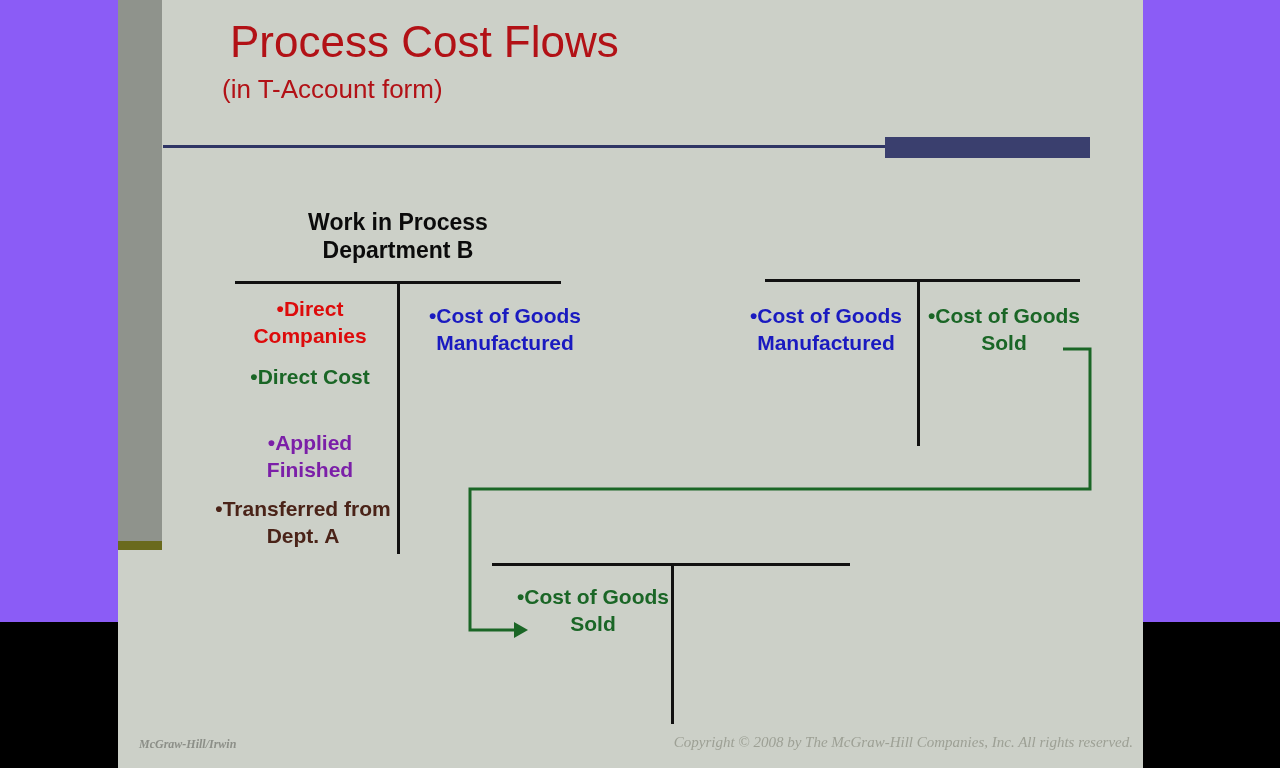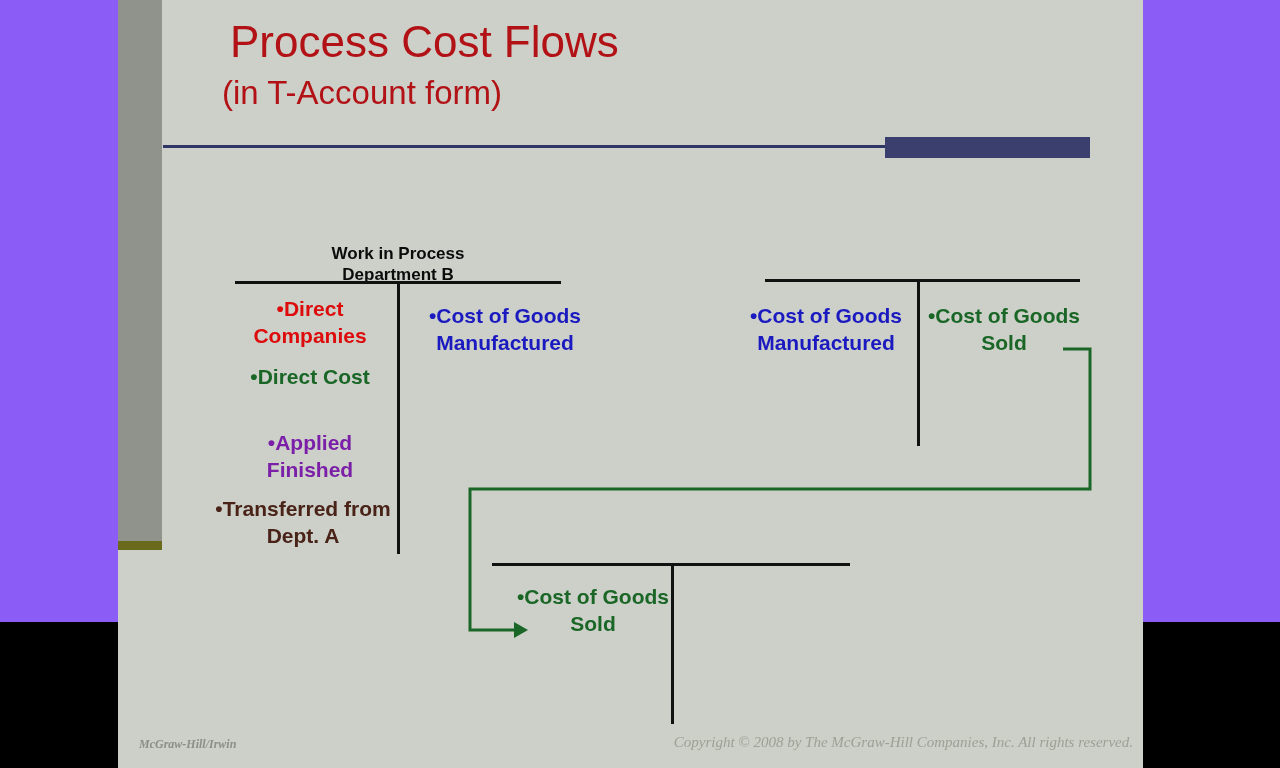--- a/index.html
+++ b/index.html
@@ -57,21 +57,21 @@
   .title-main {
     color: #b21116;
     font-size: 44px;
     font-weight: 400;
     line-height: 1.0;
     letter-spacing: 0px;
     white-space: nowrap;
   }
   .title-sub {
     color: #b21116;
-    font-size: 33px;
+    font-size: 26px;
     font-weight: 400;
     line-height: 1.0;
     margin-top: 12px;
     margin-left: -8px;
     white-space: nowrap;
   }
   
   .title-rule {
     position: absolute;
     left: 45px;
@@ -85,26 +85,25 @@
     left: 767px;
     top: 137px;
     width: 205px;
     height: 21px;
     background: #3a3f6e;
   }
   
   .t-title {
     position: absolute;
     color: #0b0b0b;
-    font-size: 17px;
+    font-size: 23px;
     font-weight: bold;
     text-align: center;
     line-height: 1.22;
     white-space: pre-line;
-    margin-top: 36px;
   }
   .t-hline {
     position: absolute;
     height: 3px;
     background: #111111;
   }
   .t-vline {
     position: absolute;
     width: 3px;
     background: #111111;

